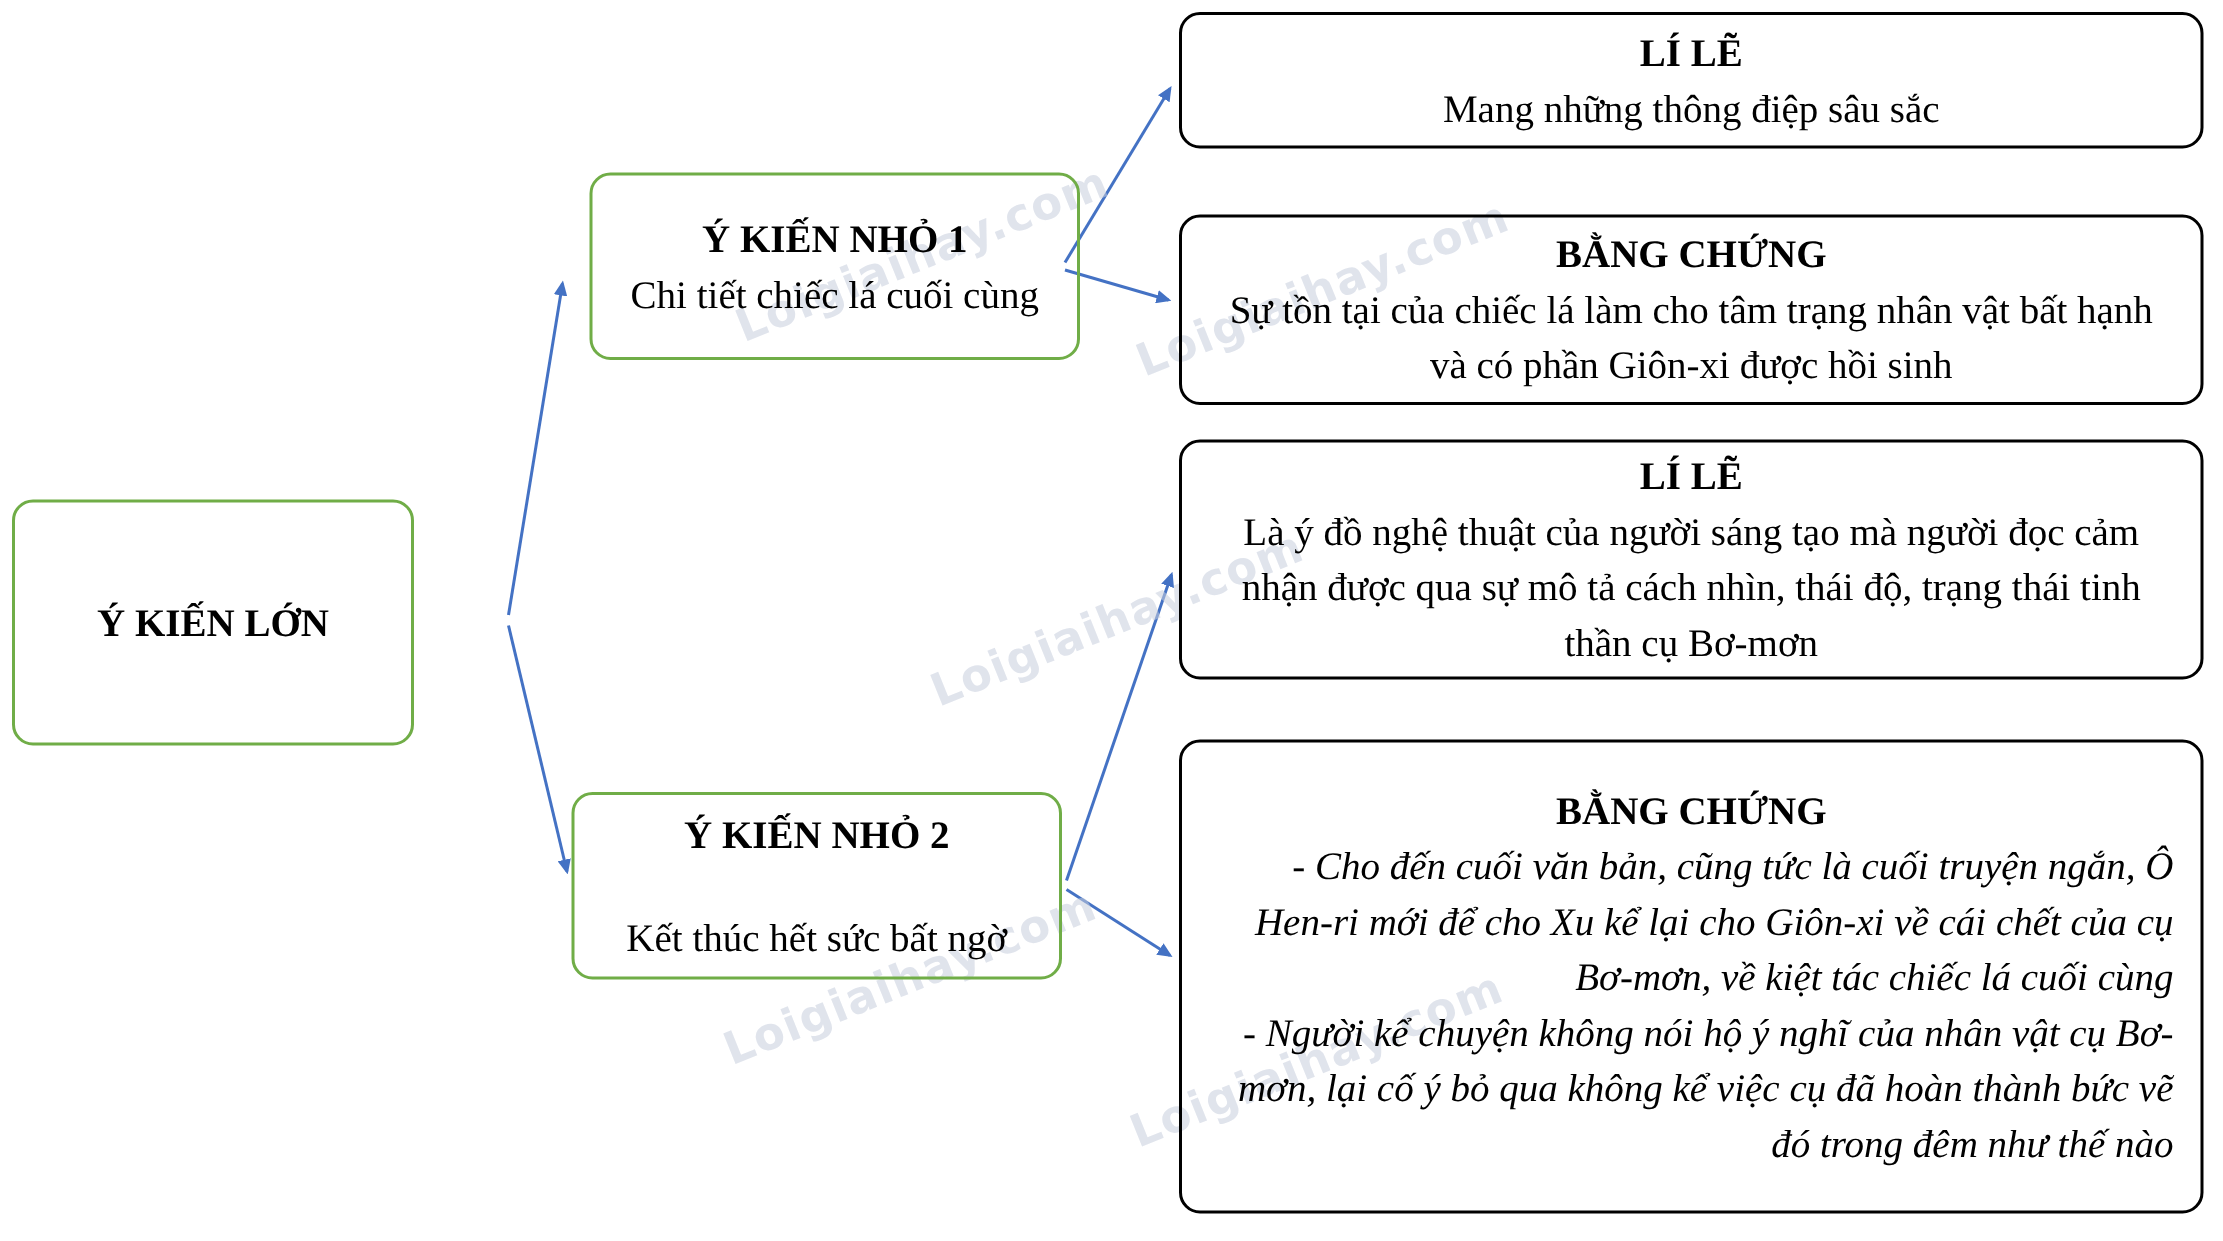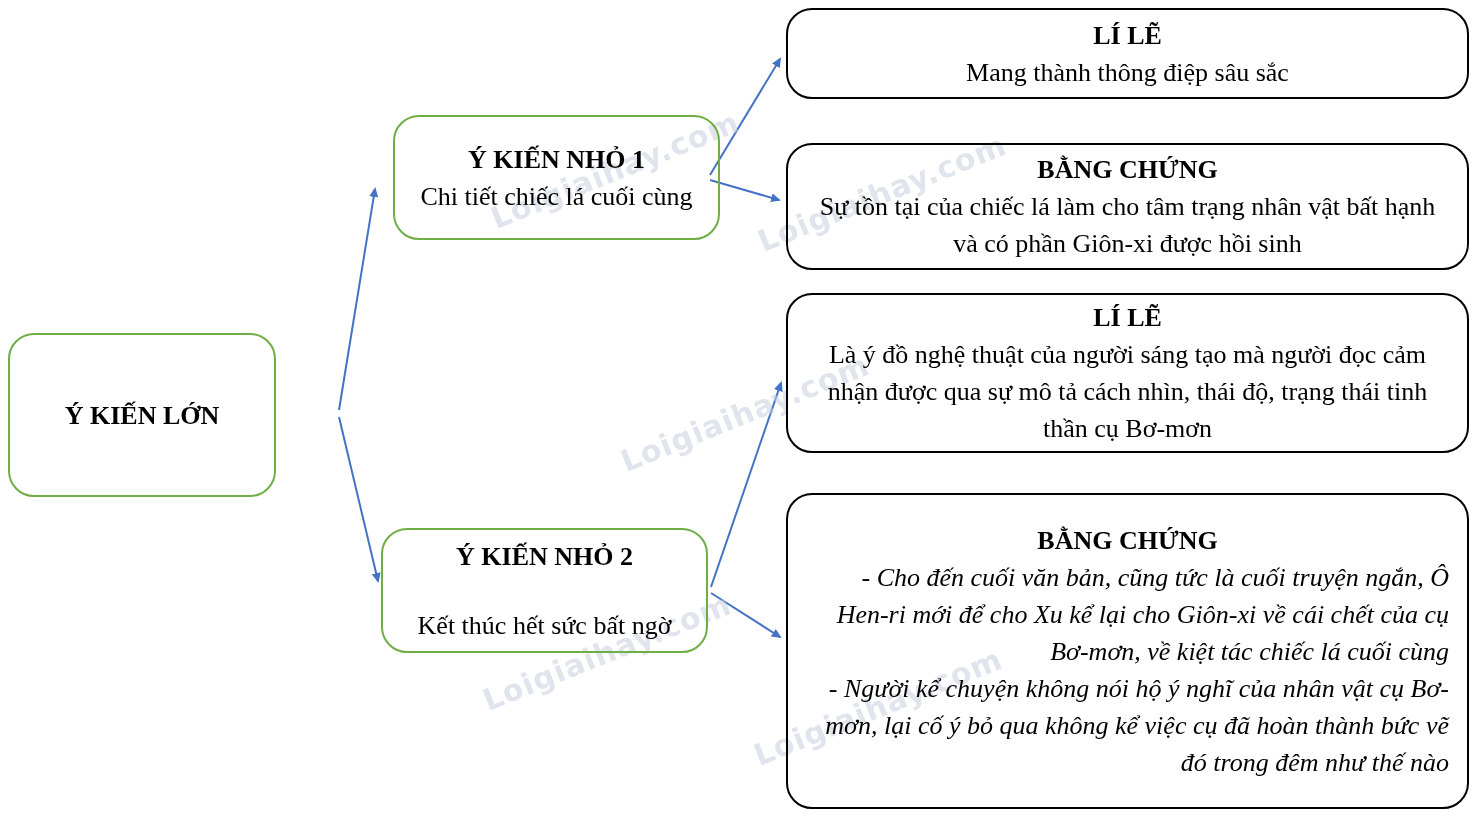--- a/index.html
+++ b/index.html
@@ -7,21 +7,21 @@
   body{
     width:1482px;height:827px;background:#ffffff;position:relative;overflow:hidden;
     font-family:"Liberation Serif","DejaVu Serif",serif;color:#000;
   }
   .canvas{position:absolute;inset:0;}
   .arrows{position:absolute;left:0;top:0;pointer-events:none;}
   .box{
     position:absolute;box-sizing:border-box;background:transparent;
     display:flex;flex-direction:column;justify-content:center;
     text-align:center;font-size:26px;line-height:37px;
-    border:2px solid #000;border-radius:26px;padding:4px 18px;
+    border:2px solid #000;border-radius:14px;padding:4px 18px;
     z-index:2;
   }
   .box.green{border-width:2px;}
   .box.black{border-width:2.5px;}
   .box .title{font-weight:bold;}
   .box .body{font-weight:normal;}
   .box.left-body .body{text-align:right;font-style:italic;}
   .wm{
     position:absolute;z-index:1;white-space:nowrap;
     font-family:"DejaVu Sans","Liberation Sans",sans-serif;
@@ -64,21 +64,21 @@
     <div class="body">Chi tiết chiếc lá cuối cùng</div>
   </div>
 
   <div class="box green" style="left: 381px; top: 528px; width: 327px; height: 125px; border-color: rgb(112, 173, 71); gap: 32px;">
     <div class="title">Ý KIẾN NHỎ 2</div>
     <div class="body">Kết thúc hết sức bất ngờ</div>
   </div>
 
   <div class="box black" style="left: 786px; top: 8px; width: 683px; height: 91px; border-color: rgb(0, 0, 0);">
     <div class="title">LÍ LẼ</div>
-    <div class="body">Mang thành thông điệp sâu sắc</div>
+    <div class="body">Mang những thông điệp sâu sắc</div>
   </div>
 
   <div class="box black" style="left: 786px; top: 143px; width: 683px; height: 127px; border-color: rgb(0, 0, 0);">
     <div class="title">BẰNG CHỨNG</div>
     <div class="body">Sự tồn tại của chiếc lá làm cho tâm trạng nhân vật bất hạnh và có phần Giôn-xi được hồi sinh</div>
   </div>
 
   <div class="box black" style="left: 786px; top: 293px; width: 683px; height: 160px; border-color: rgb(0, 0, 0);">
     <div class="title">LÍ LẼ</div>
     <div class="body">Là ý đồ nghệ thuật của người sáng tạo mà người đọc cảm nhận được qua sự mô tả cách nhìn, thái độ, trạng thái tinh thần cụ Bơ-mơn</div>

